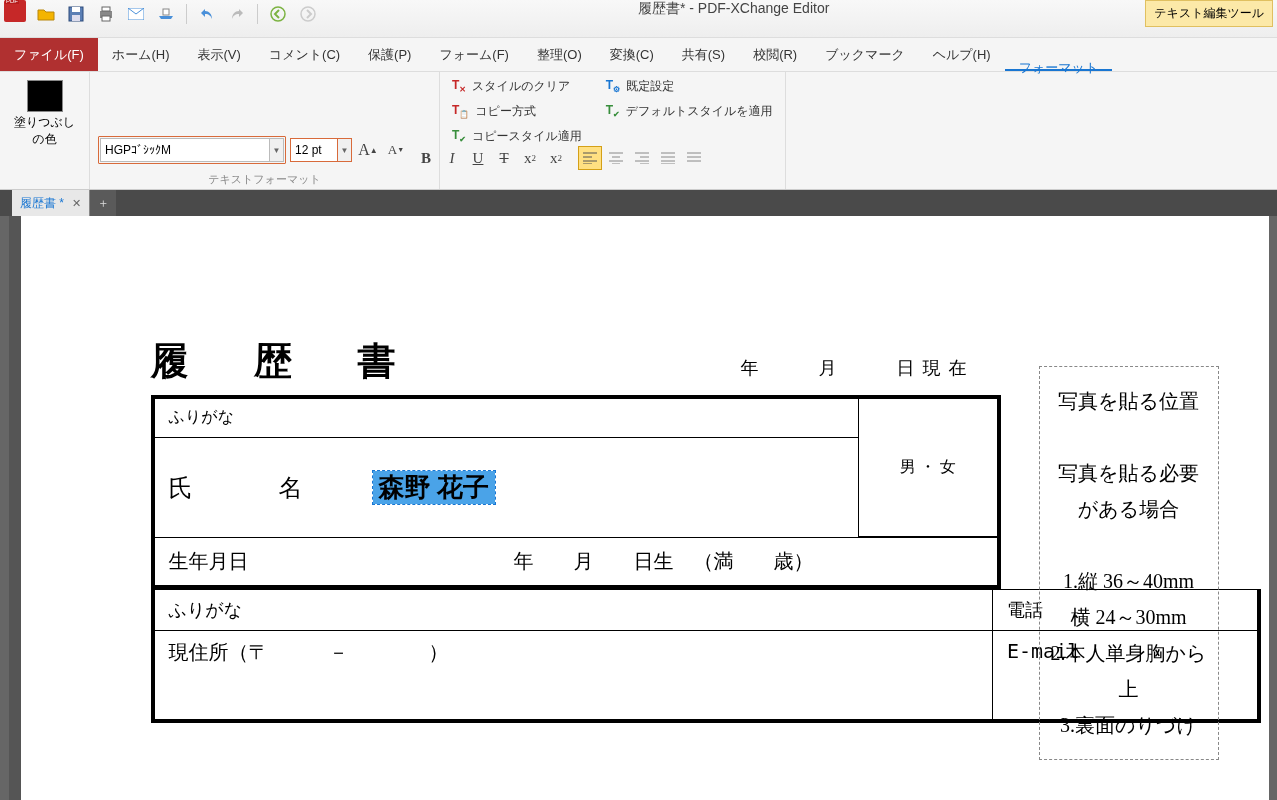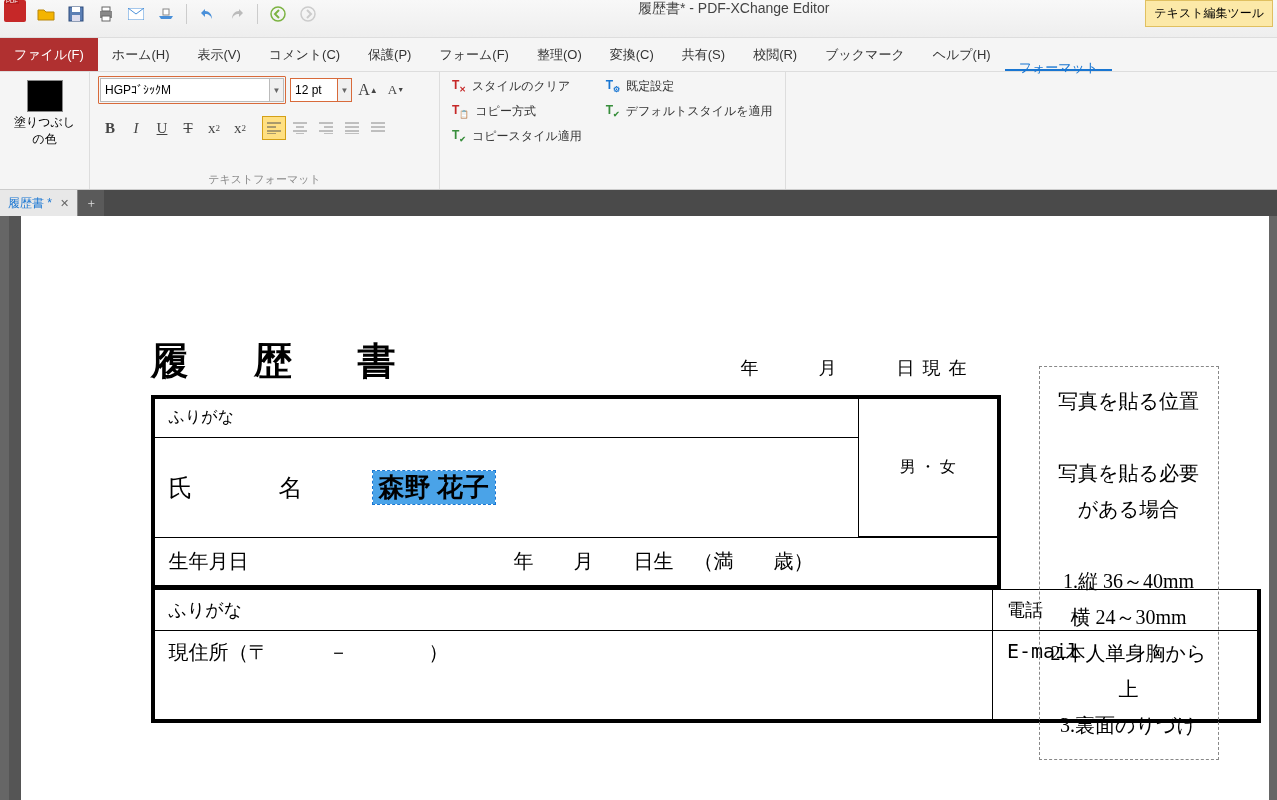--- a/index.html
+++ b/index.html
@@ -37,21 +37,21 @@
 .size-combo .combo-arrow { border-color: #d86a3a; }
 .font-combo { border: 1px solid #d86a3a; border-radius: 1px; padding: 1px;}
 .ico-btn { width: 24px; height: 24px; display: flex; align-items: center; justify-content: center; cursor: pointer; font-family: "Times New Roman", serif; font-size: 15px; color: #444; }
 .ico-btn.toggle-on { background: #ffe082; border: 1px solid #d4a017; }
 .style-group .style-row { display: flex; align-items: center; gap: 6px; margin-bottom: 4px; font-size: 12px; color: #333; cursor: pointer; padding: 2px 4px; }
 .prop-group { text-align: center; width: 100px; }
 .prop-icon { width: 40px; height: 36px; margin: 6px auto 0; display:flex;align-items:center;justify-content:center;}
 
 
 .tabstrip { height: 26px; background: #4a4a4a; display: flex; align-items: stretch; }
-.doc-tab { background: #e8e8e8; padding: 0 8px; display: flex; align-items: center; gap: 8px; font-size: 12px; color: #1976d2; border-right: 1px solid #888; }
+.doc-tab { background: #e8e8e8; padding: 0 8px; display: flex; align-items: center; gap: 8px; font-size: 12px; color: #1976d2; border-right: 1px solid #888; margin-left: 12px; }
 .tab-close { color: #666; cursor: pointer; font-size: 11px; }
 .tab-add { width: 26px; display: flex; align-items: center; justify-content: center; color: #ddd; background: #5a5a5a; cursor: pointer; }
 
 
 .doc-area { height: 584px; background: #666; overflow: auto; padding-top: 0; }
 .page { width: 1260px; margin: 0 auto; background: #fff; min-height: 800px; padding: 120px 80px 40px 40px; position: relative; border-left: 12px solid #555;}
 .doc-title { font-size: 38px; font-weight: bold; font-family: "Yu Mincho","MS Mincho",serif; letter-spacing: 28px; margin-left: 90px; margin-bottom: 8px; }
 .date-row { position: absolute; top: 140px; left: 720px; font-size: 18px; font-family: "Yu Mincho",serif; letter-spacing: 8px;}
 .photo-box { position: absolute; top: 150px; right: 50px; width: 180px; border: 1px dashed #888; padding: 16px 10px; font-size: 20px; text-align: center; font-family: "Yu Mincho",serif; line-height: 1.8; }
 .form-table { border: 4px solid #000; width: 850px; margin-left: 90px; border-collapse: collapse; font-family: "Yu Mincho","MS Mincho",serif; }
@@ -151,21 +151,21 @@
   <div class="menu-item active">フォーマット</div>
 </div>
 
 <div class="ribbon">
   <div class="r-group fill-group">
     <div class="fill-swatch"></div>
     <div style="font-size:12px;">塗りつぶしの色</div>
   </div>
 
   <div class="r-group font-group" style="width:350px;">
-    <div class="r-group-body" style="flex-direction:column;">
+    <div class="r-group-body" style="align-items:flex-end;">
       <div class="row1">
         <div class="combo font-combo">
           <input class="font-input" value="HGPｺﾞｼｯｸM" style="">
           <div class="combo-arrow">▼</div>
         </div>
         <div class="combo size-combo">
           <input class="size-input" value="12 pt" style="">
           <div class="combo-arrow">▼</div>
         </div>
         <div class="ico-btn" style="font-size:16px;">A<sup style="font-size:8px;">▲</sup></div>

